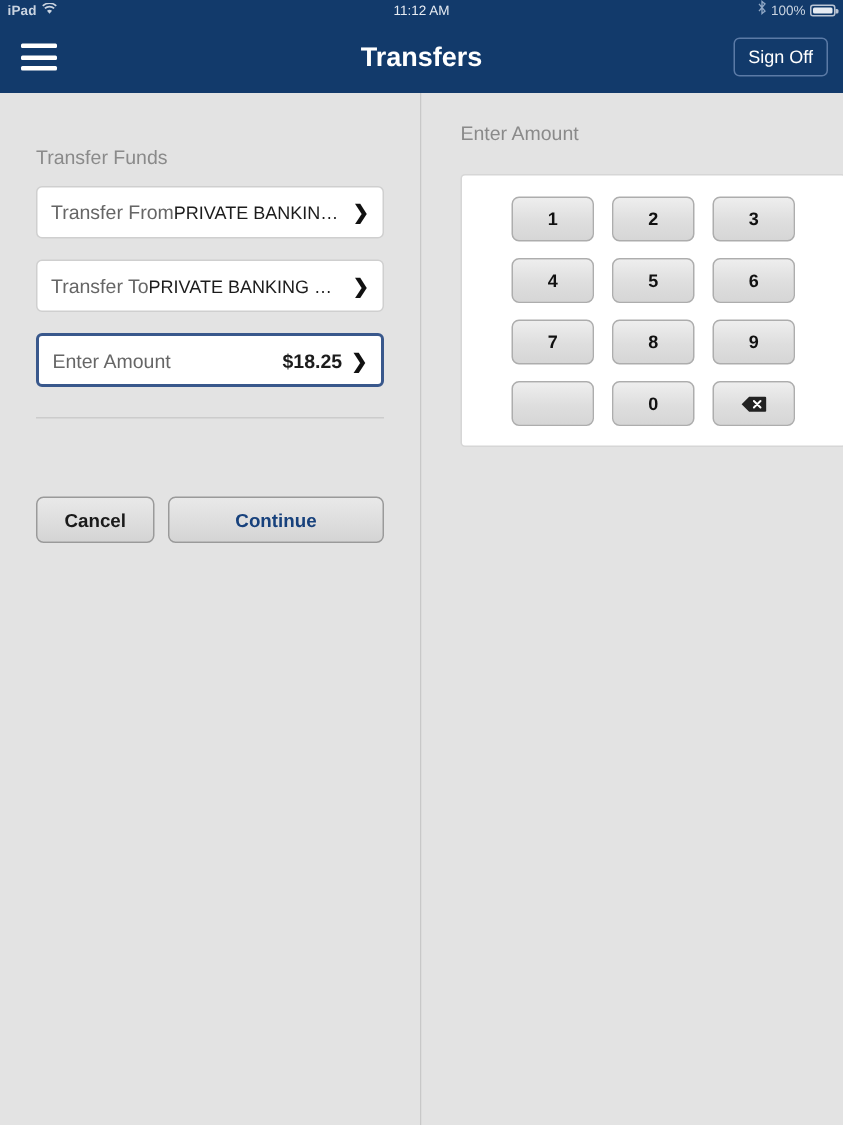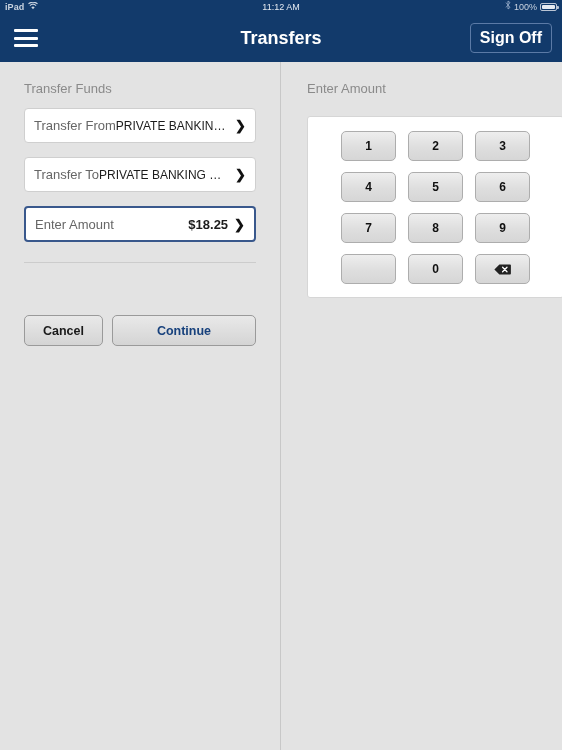--- a/index.html
+++ b/index.html
@@ -106,40 +106,40 @@
     color: #ffffff;
     font-size: 18px;
     font-weight: bold;
     pointer-events: none;
   }
   .signoff {
     margin-left: auto;
     border: 1px solid #5b7aa6;
     border-radius: 4px;
     color: #ffffff;
-    font-size: 16px;
-    font-weight: bold;
+    font-size: 12px;
+    font-weight: normal;
     padding: 5px 9px;
     background: transparent;
     cursor: pointer;
     position: relative;
     z-index: 2;
   }
 
   
   .content {
     display: flex;
     height: 688px;
     background: #e3e3e3;
   }
   .pane-left {
     width: 281px;
     box-sizing: border-box;
     border-right: 1px solid #c8c8c8;
-    padding: 0 24px;
+    padding: 16px 24px;
     background: #e3e3e3;
   }
   .pane-right {
     flex: 1;
     padding: 0 12px 0 26px;
     background: #e3e3e3;
   }
 
   .section-head {
     color: #8a8a8a;

